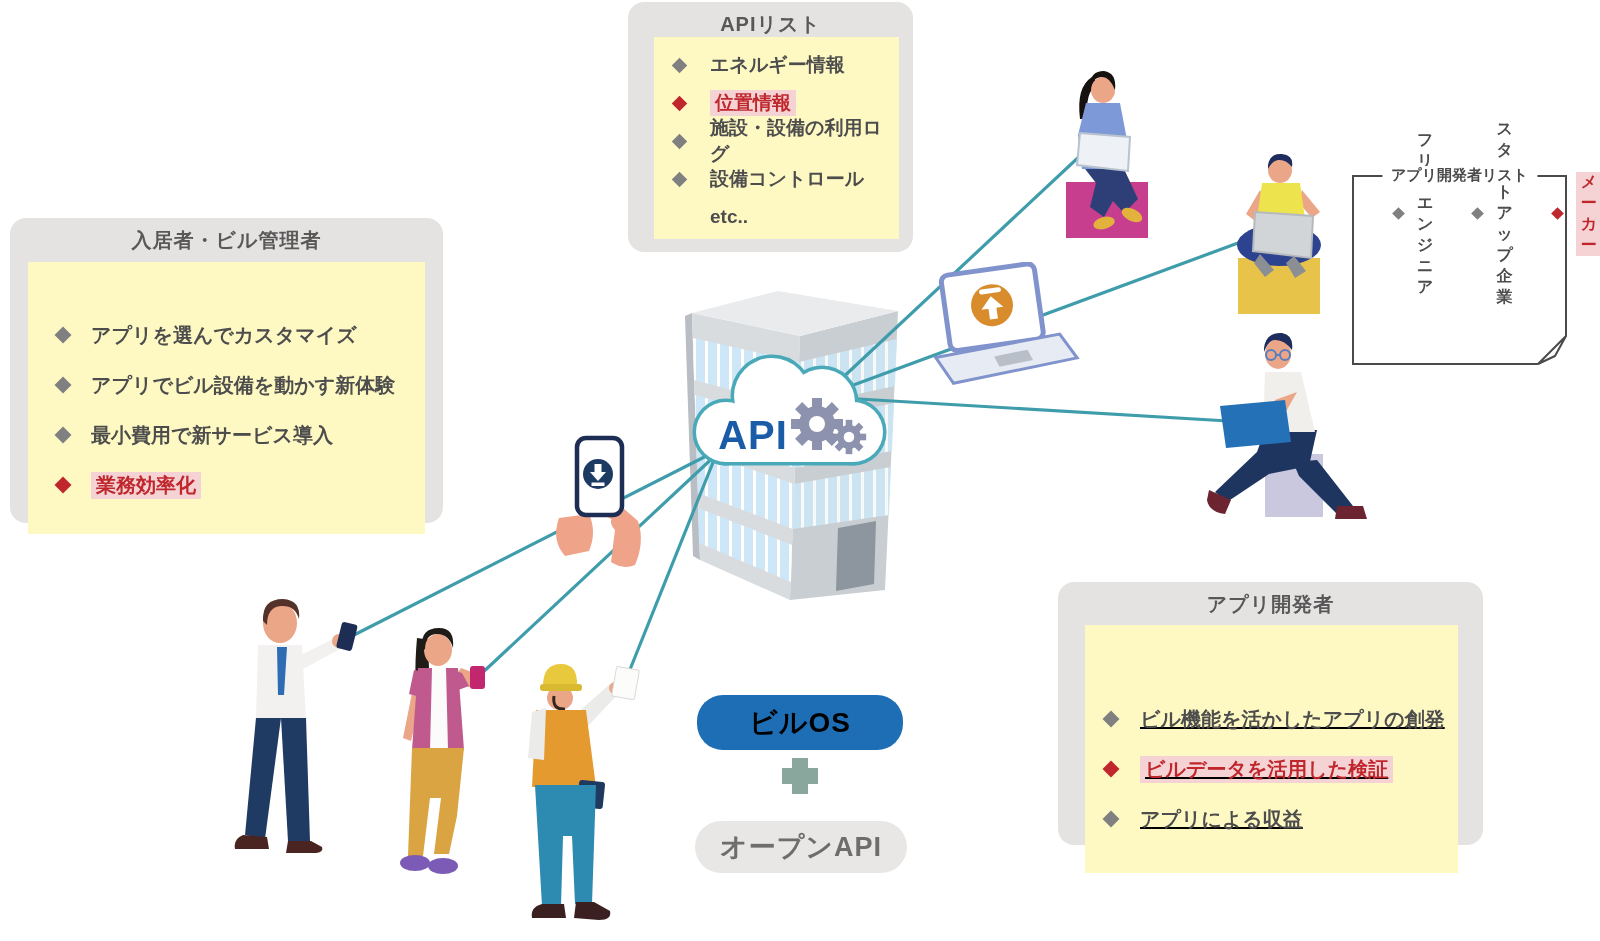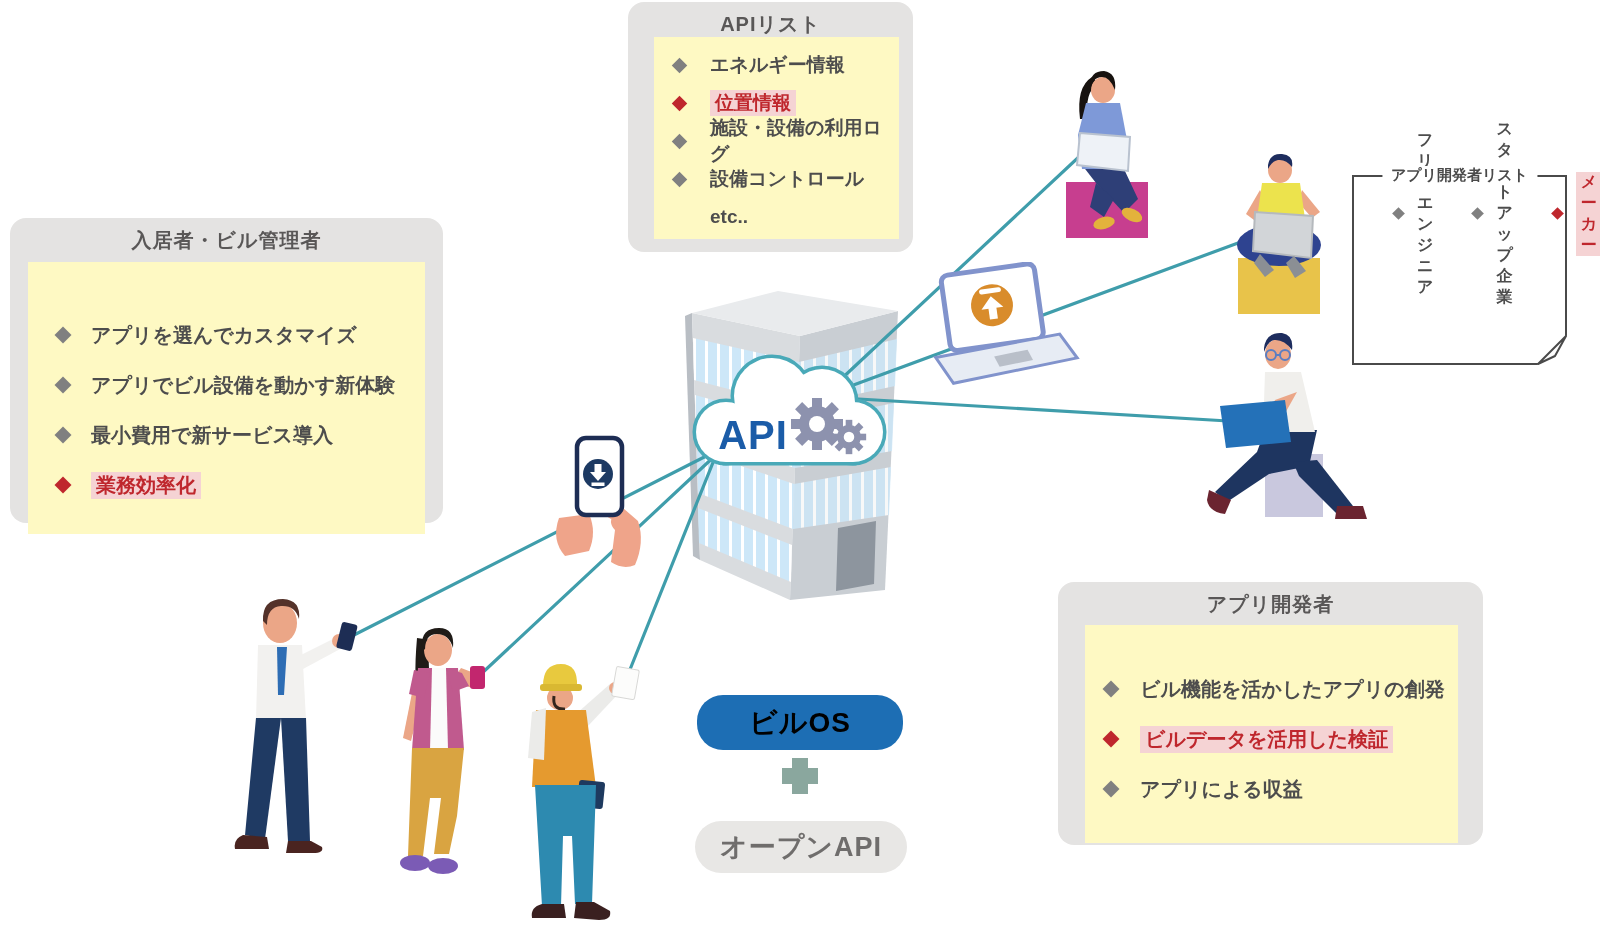--- a/index.html
+++ b/index.html
@@ -18,21 +18,21 @@
   
   .api-panel{left:26px;top:35px;width:245px;height:196px;padding-top:6px;}
   .api-panel .item{height:38px;padding-left:20px;font-size:19px;}
   .api-panel .diamond{width:11px;height:11px;margin-right:25px;}
   .api-panel .item.etc{padding-left:56px;}
   
   .res-panel{left:18px;top:44px;width:397px;height:248px;padding-top:24px;}
   .res-panel .item{height:50px;padding-left:29px;font-size:20px;}
   .res-panel .diamond{width:12px;height:12px;margin-right:22px;}
   
-  .dev-panel{left:27px;top:43px;width:373px;height:208px;padding-top:10px;}
+  .dev-panel{left:27px;top:43px;width:373px;height:208px;padding-top:40px;text-decoration:underline;}
   .dev-panel .item{height:50px;padding-left:20px;font-size:20px;}
   .dev-panel .diamond{width:12px;height:12px;margin-right:23px;}
   
   .notebox{position:absolute;background:#ffffff;border:2px solid #4a4a4a;
            display:flex;flex-direction:row;padding-top:20px;}
   .notebox .ntitle{position:absolute;top:-11px;left:50%;transform:translateX(-50%);
                    background:#ffffff;padding:0 9px;font-weight:bold;font-size:15px;
                    color:#4a4a4a;white-space:nowrap;}
   .notebox .item{height:33px;padding-left:40px;font-size:16px;}
   .notebox .diamond{width:9px;height:9px;margin-right:14px;}

